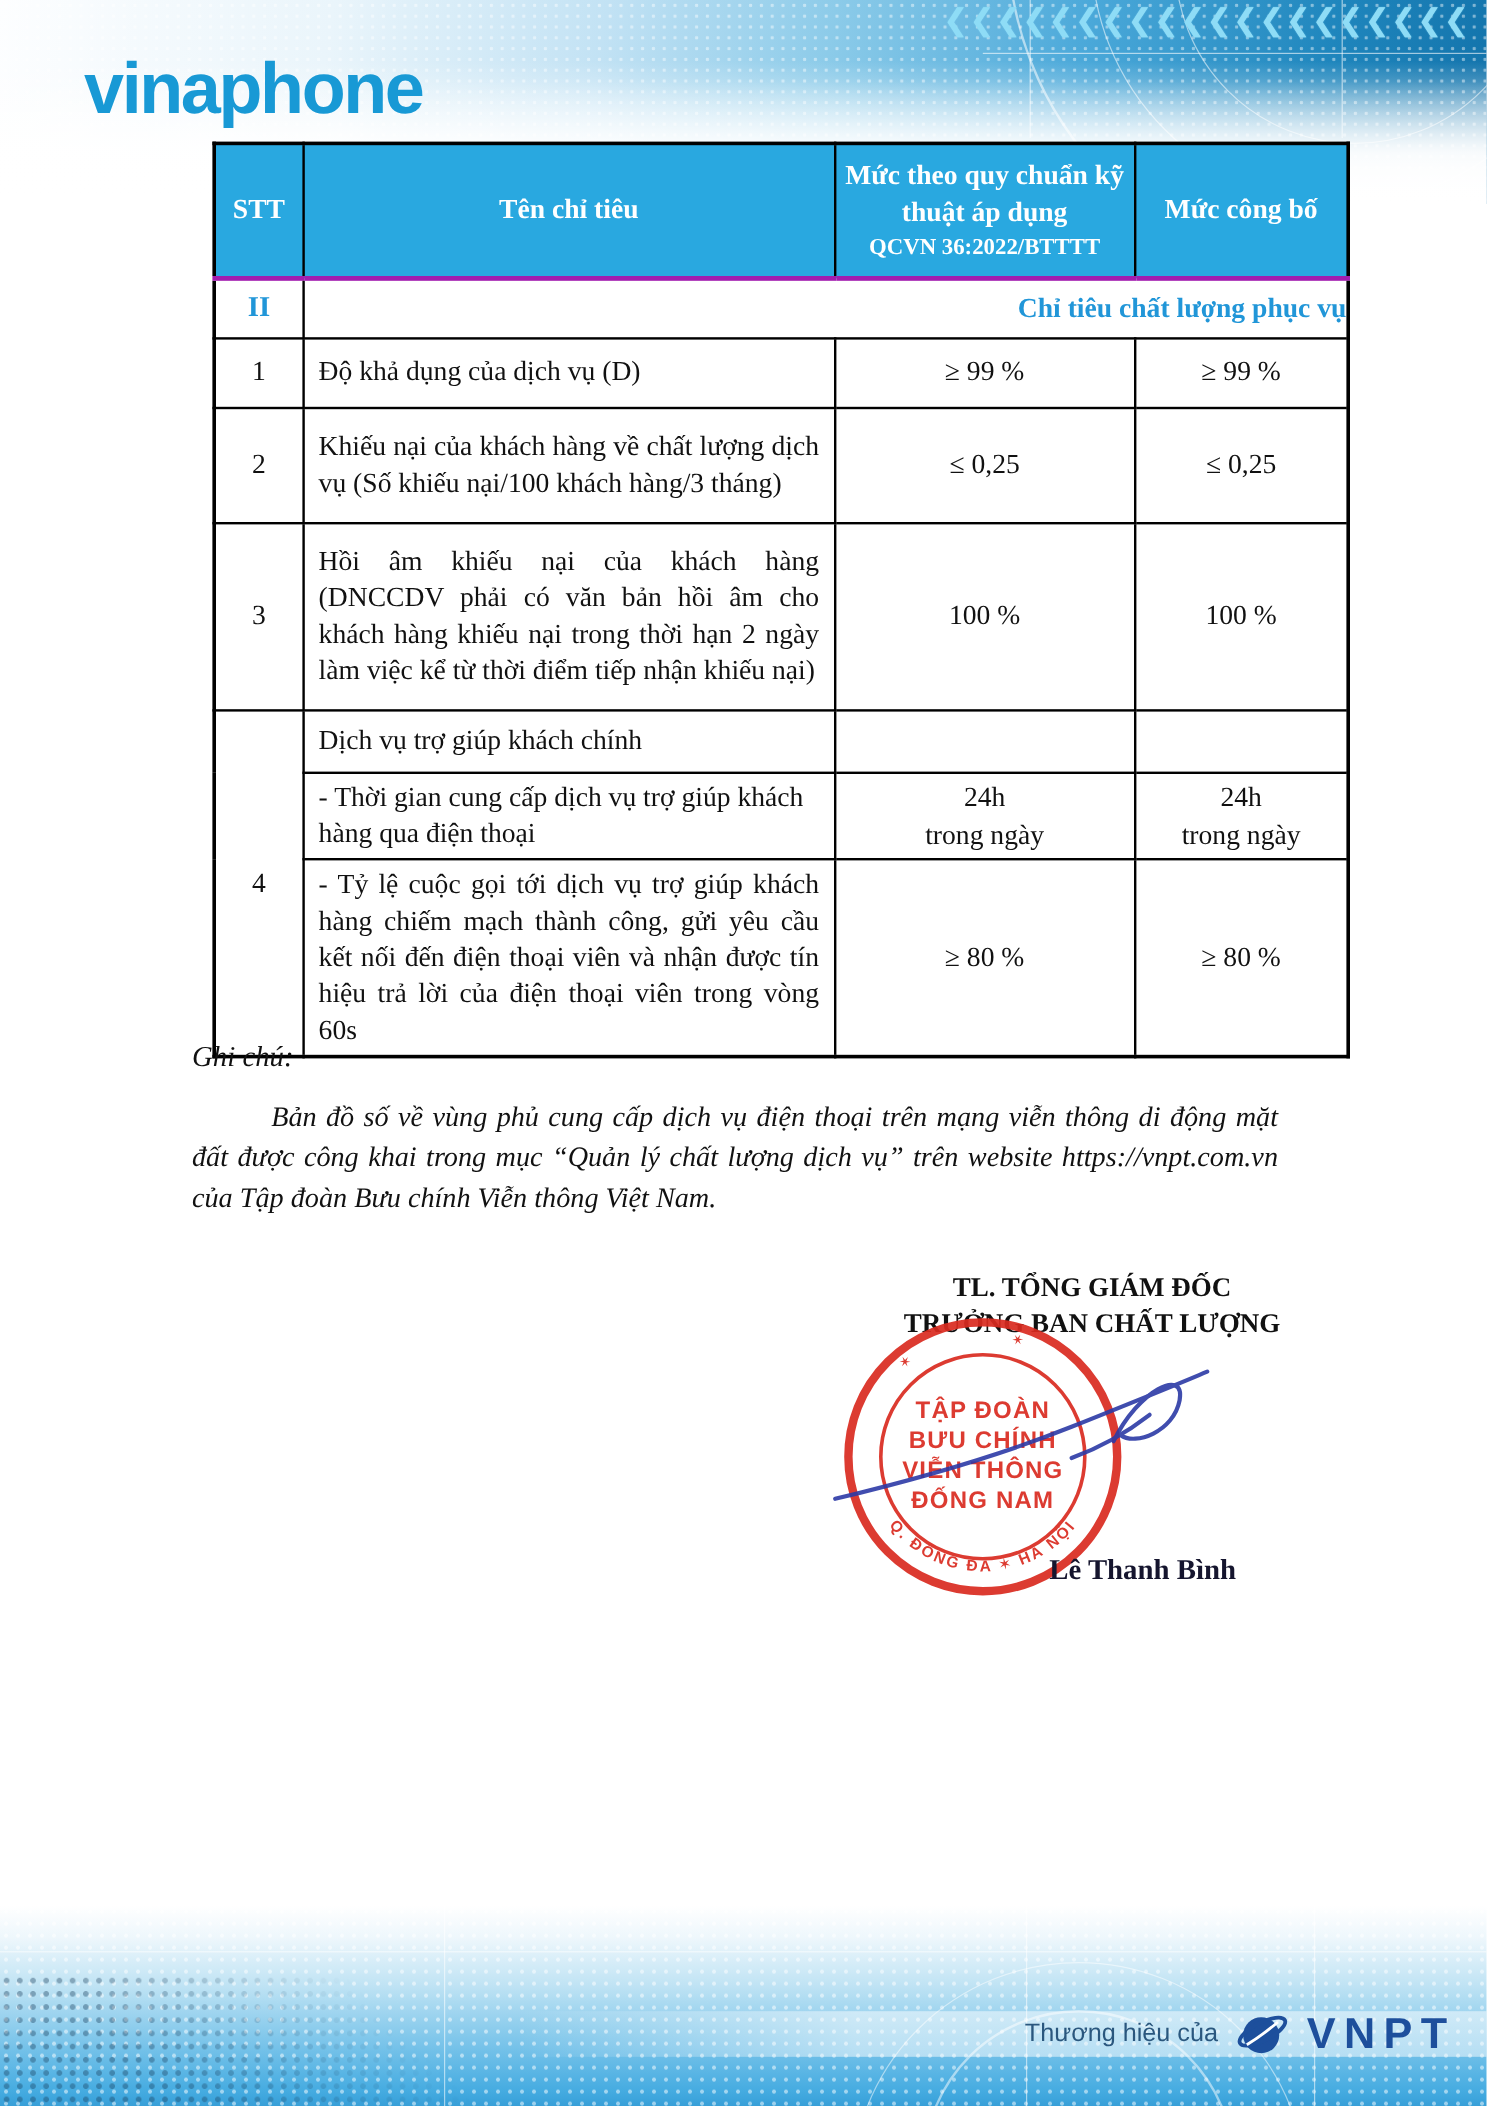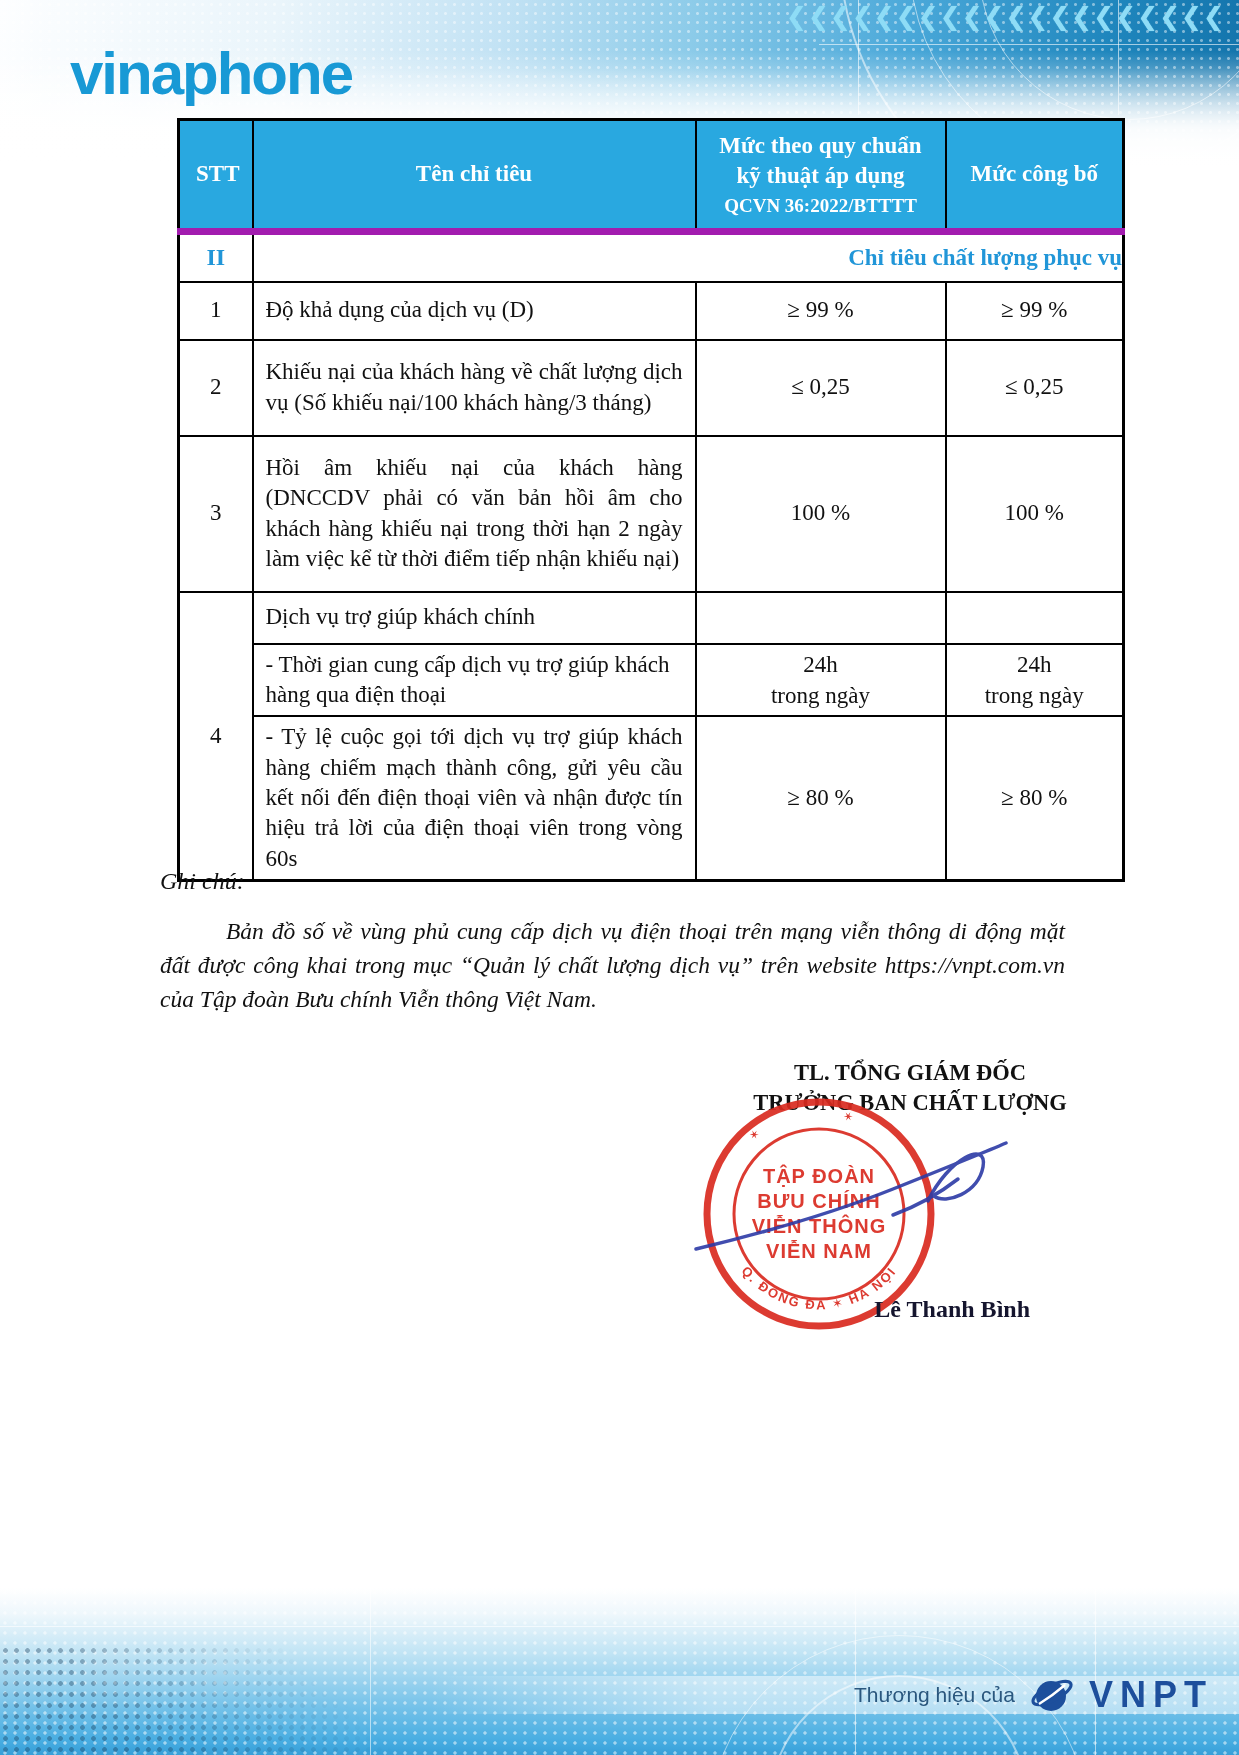--- a/index.html
+++ b/index.html
@@ -42,21 +42,21 @@
   
   table.quality {
     position:absolute; left:177px; top:118px; width:945px;
     border-collapse:collapse; table-layout:fixed;
     border:3px solid #000;
     font-size:23px; line-height:1.32;
   }
   table.quality td, table.quality th { border:2px solid #000; vertical-align:middle; }
   tr.head th {
     background:#29a8e0; color:#fff; font-weight:bold; text-align:center;
-    border-bottom:7px solid #a21caf; padding:4px 16px;
+    border-bottom:4px solid #a21caf; padding:4px 1px;
   }
   tr.head { height:112px; }
   tr.head .main { font-size:23px; }
   tr.head .sub  { font-size:19px; margin-top:2px; }
   tr.section { height:50px; }
   tr.section td { color:#2196d8; font-weight:bold; }
   td.stt { text-align:center; }
   tr.section td.stt { font-size:24px; }
   tr.section td.label { padding-left:12px; font-size:23px;text-align:right; }
   td.name { padding:5px 12px; text-align:left; }
@@ -231,21 +231,21 @@
         <textPath href="#arcBottom" startOffset="50%" text-anchor="middle">Q. ĐỐNG ĐA ✶ HÀ NỘI</textPath>
       </text>
       <text font-family="Liberation Sans, DejaVu Sans, sans-serif" font-size="12" font-weight="bold" fill="#da2b20" letter-spacing="40">
         <textPath href="#arcTop" startOffset="50%" text-anchor="middle">✶ ✶</textPath>
       </text>
     </svg>
     <div class="stamp-center">
       <div>TẬP ĐOÀN</div>
       <div>BƯU CHÍNH</div>
       <div>VIỄN THÔNG</div>
-      <div>VIỄN NAM</div>
+      <div>ĐỐNG NAM</div>
     </div>
   </div>
 
   <svg class="sig-scribble" width="340" height="135" viewBox="0 0 340 135">
     <g fill="none" stroke="#2c3aa6" stroke-width="3.5" stroke-linecap="round" opacity="0.9">
       <path d="M 8 116 C 75 100, 145 80, 205 56 S 295 20, 318 10"></path>
       <path d="M 240 68 C 260 26, 300 6, 295 34 C 290 60, 258 72, 246 63"></path>
       <path d="M 205 82 C 232 72, 252 60, 270 46"></path>
     </g>
   </svg>

